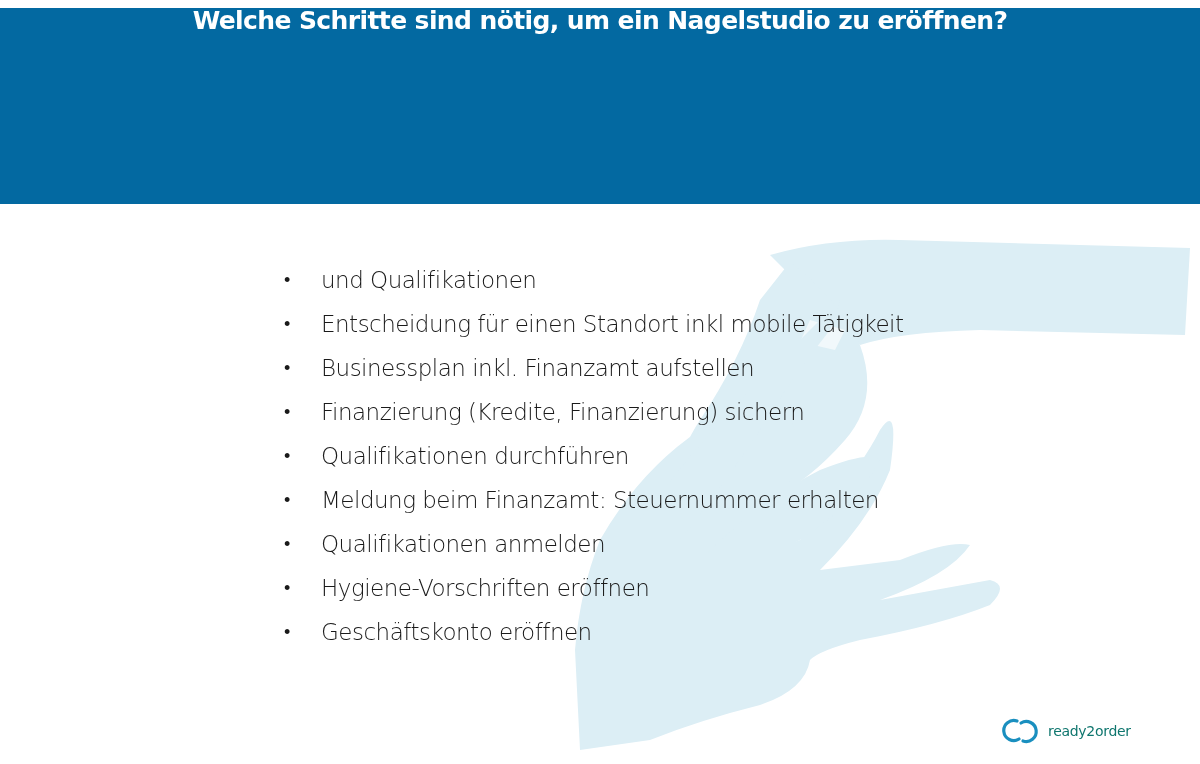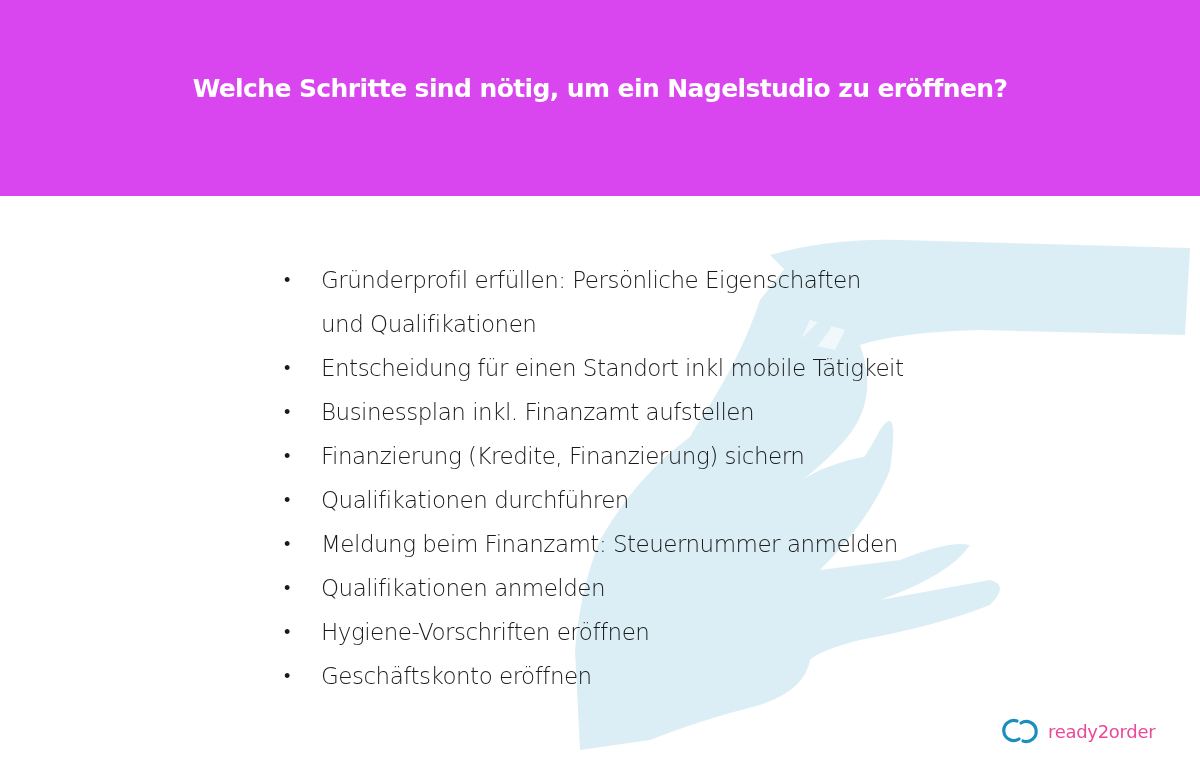--- a/index.html
+++ b/index.html
@@ -2,23 +2,23 @@
 <html><head>
   <meta charset="utf-8">
   <style>
     html, body { margin: 0; padding: 0; }
     body {
       width: 1200px; height: 764px; overflow: hidden; position: relative;
       background: #ffffff;
       font-family: "Liberation Sans", "DejaVu Sans", sans-serif;
     }
     .header {
-      position: absolute; left: 0; top: 0; width: 1200px; height: 196px;
-      background: #d946ef;
-      display: flex; align-items: center; justify-content: center;
+      position: absolute; left: 0; top: 8px; width: 1200px; height: 196px;
+      background: #0369a1;
+      display: flex; justify-content: center;
     }
     .header-title {
       color: #ffffff; font-weight: bold; font-size: 25px;
       font-family: "DejaVu Sans", sans-serif; letter-spacing: -0.6px;
       margin-top: -2px;
     }
     .hand {
       position: absolute; left: 0; top: 0; width: 1200px; height: 764px;
       pointer-events: none;
     }
@@ -32,21 +32,21 @@
     .step-bullet {
       position: absolute; left: 0; top: 0; width: 10px; text-align: center;
       font-size: 18px;
     }
     .step-line { display: block; }
     .logo {
       position: absolute; left: 1002px; top: 716px; height: 30px;
       display: flex; align-items: center; gap: 8px;
     }
     .logo-text {
-      font-family: "DejaVu Sans", sans-serif; font-size: 18px; color: #ec4899;
+      font-family: "DejaVu Sans", sans-serif; font-size: 14px; color: #0f766e;
       letter-spacing: -0.3px;
     }
   </style>
 </head>
 <body>
 
 <svg class="hand" viewBox="0 0 1200 764" xmlns="http://www.w3.org/2000/svg">
   <g fill="#dceef5">
 
     <path d="M770 255 Q830 238 900 240 L1190 248 L1185 335 L980 330 Q900 332 860 345 Z"></path>
@@ -62,42 +62,41 @@
   </g>
 </svg>
 
 <header class="header">
   <h1 class="header-title">Welche Schritte sind nötig, um ein Nagelstudio zu eröffnen?</h1>
 </header>
 
 <ul class="steps">
   <li class="step">
     <span class="step-bullet">•</span>
-    <span class="step-line">Gründerprofil erfüllen: Persönliche Eigenschaften</span>
     <span class="step-line">und Qualifikationen</span>
   </li>
   <li class="step">
     <span class="step-bullet">•</span>
     <span class="step-line">Entscheidung für einen Standort inkl mobile Tätigkeit</span>
   </li>
   <li class="step">
     <span class="step-bullet">•</span>
     <span class="step-line">Businessplan inkl. Finanzamt aufstellen</span>
   </li>
   <li class="step">
     <span class="step-bullet">•</span>
     <span class="step-line">Finanzierung (Kredite, Finanzierung) sichern</span>
   </li>
   <li class="step">
     <span class="step-bullet">•</span>
     <span class="step-line">Qualifikationen durchführen</span>
   </li>
   <li class="step">
     <span class="step-bullet">•</span>
-    <span class="step-line">Meldung beim Finanzamt: Steuernummer anmelden</span>
+    <span class="step-line">Meldung beim Finanzamt: Steuernummer erhalten</span>
   </li>
   <li class="step">
     <span class="step-bullet">•</span>
     <span class="step-line">Qualifikationen anmelden</span>
   </li>
   <li class="step">
     <span class="step-bullet">•</span>
     <span class="step-line">Hygiene-Vorschriften eröffnen</span>
   </li>
   <li class="step">

